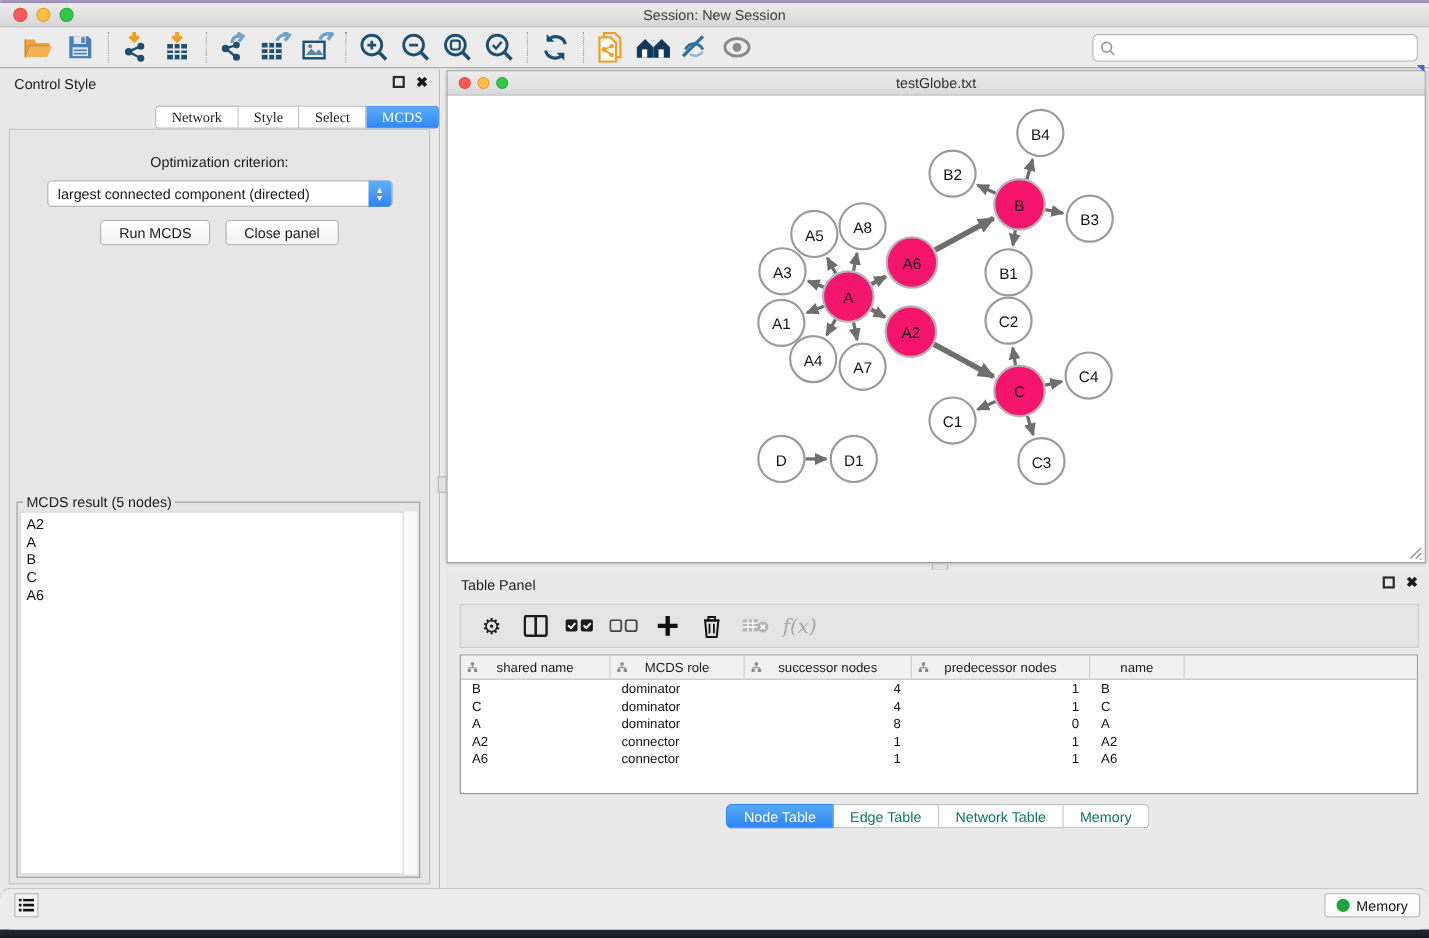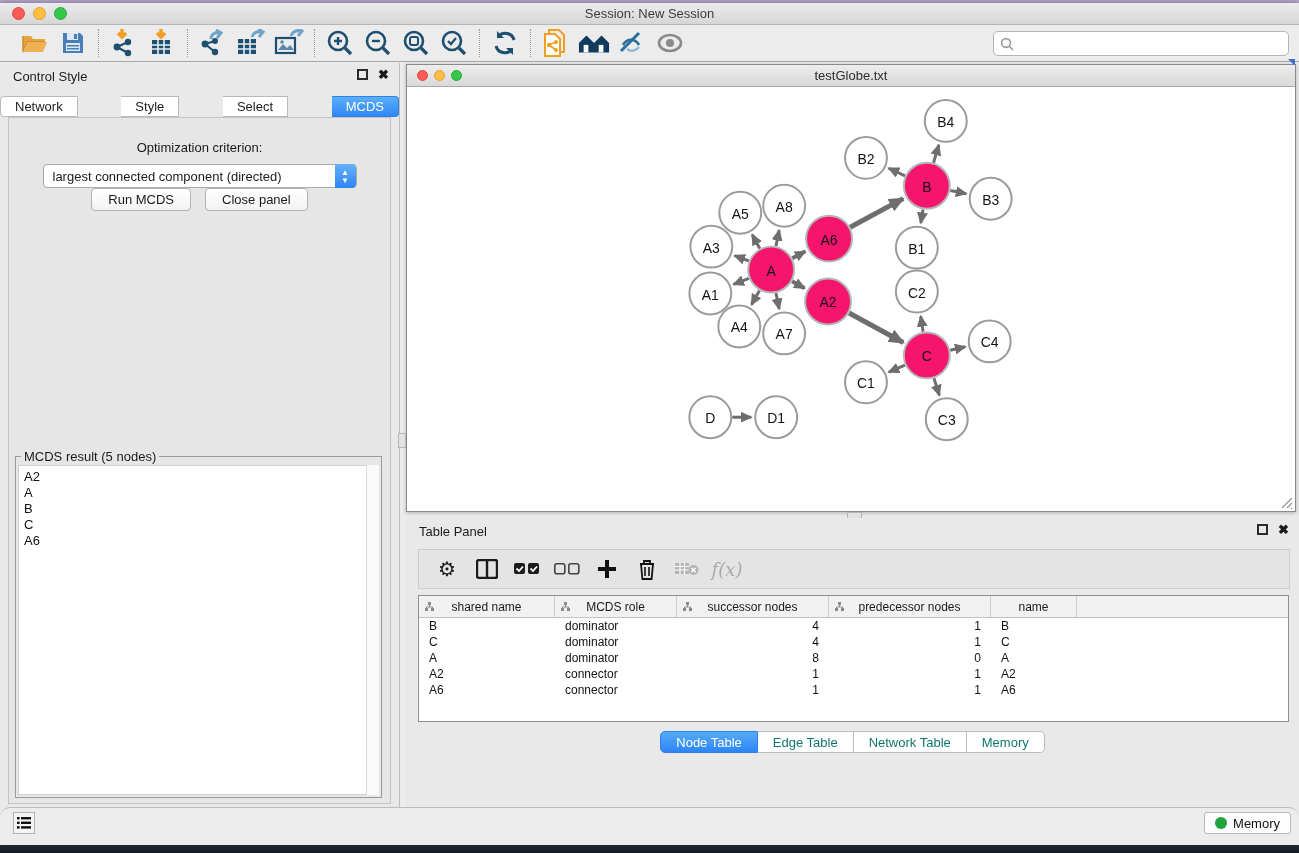--- a/index.html
+++ b/index.html
@@ -36,38 +36,38 @@
   
   .content { position:absolute; left:0; right:0; top:60px; bottom:30px; }
   .control-panel { position:absolute; left:0; top:0; width:400px; bottom:0;
     background:#e9e9e9; border-right:1px solid #bdbdbd; }
   .panel-header { position:relative; height:26px; }
   .panel-header .ph-title { position:absolute; left:13px; top:6px; font-size:13px; color:#1c1c1c; }
   .ph-btns { position:absolute; right:10px; top:6px; display:flex; gap:10px; align-items:center; }
   .float-btn { width:11px; height:11px; border:2px solid #2b2b2b; background:transparent; }
   .close-btn { font-size:13px; font-weight:bold; color:#1a1a1a; line-height:11px; }
 
-  .cp-tabs { position:absolute; left:0; right:0; top:33px; display:flex; justify-content:space-between; }
+  .cp-tabs { position:absolute; left:0; right:0; top:33px; display:flex; justify-content:flex-end;font-family:Liberation Serif, serif; }
   .cp-tab { height:21px; line-height:20px; padding:0 14px; font-size:13px; background:#fff;
     border:1px solid #b9b9b9; border-left:none; color:#1c1c1c; }
   .cp-tab:first-child { border-left:1px solid #b9b9b9; border-radius:4px 0 0 4px; }
   .cp-tab:last-child { border-radius:0 4px 4px 0; }
   .cp-tab.sel { background:linear-gradient(180deg,#5aaef9,#2f87f6); color:#fff; border-color:#2f80e8; }
 
   .cp-inner { position:absolute; left:8px; right:8px; top:54px; bottom:11px;
     background:#e6e6e6; border:1px solid #c3c3c3; }
   .opt-label { text-align:center; margin-top:22px; font-size:13px; color:#1a1a1a; }
   .combo { position:relative; margin:9px auto 0; width:314px; height:24px; background:#fff;
     border:1px solid #ababab; border-radius:4px; font-size:13px; color:#1a1a1a;
     display:flex; align-items:center; padding-left:9px; }
   .combo .stepper { position:absolute; right:0; top:-1px; bottom:-1px; width:21px;
     background:linear-gradient(180deg,#64b1f9,#2d84f4); border-radius:0 4px 4px 0;
     display:flex; flex-direction:column; align-items:center; justify-content:center; gap:1px; }
   .combo .stepper span { color:#fff; font-size:8px; line-height:7px; }
-  .cp-buttons { display:flex; justify-content:center; gap:14px; }
+  .cp-buttons { display:flex; justify-content:center; gap:14px; margin-top:12px; }
   .btn { height:23px; padding:0 16px; background:linear-gradient(180deg,#ffffff,#f3f3f3);
     border:1px solid #b2b2b2; border-radius:4px; font-size:13px; color:#1a1a1a;
     font-family:"Liberation Sans",sans-serif; }
 
   .fieldset { position:absolute; left:6px; right:8px; bottom:5px; top:338px;
     border:1px solid #9a9a9a; background:#e6e6e6; }
   .fieldset .legend { position:absolute; top:-8px; left:5px; background:#e6e6e6;
     padding:0 3px; font-size:13px; color:#1a1a1a; }
   .listbox { position:absolute; inset:8px 2px 2px 2px; background:#fff; border:1px solid #cfcfcf;
     font-size:13px; color:#111; padding:3px 0 0 5px; overflow:hidden; }

